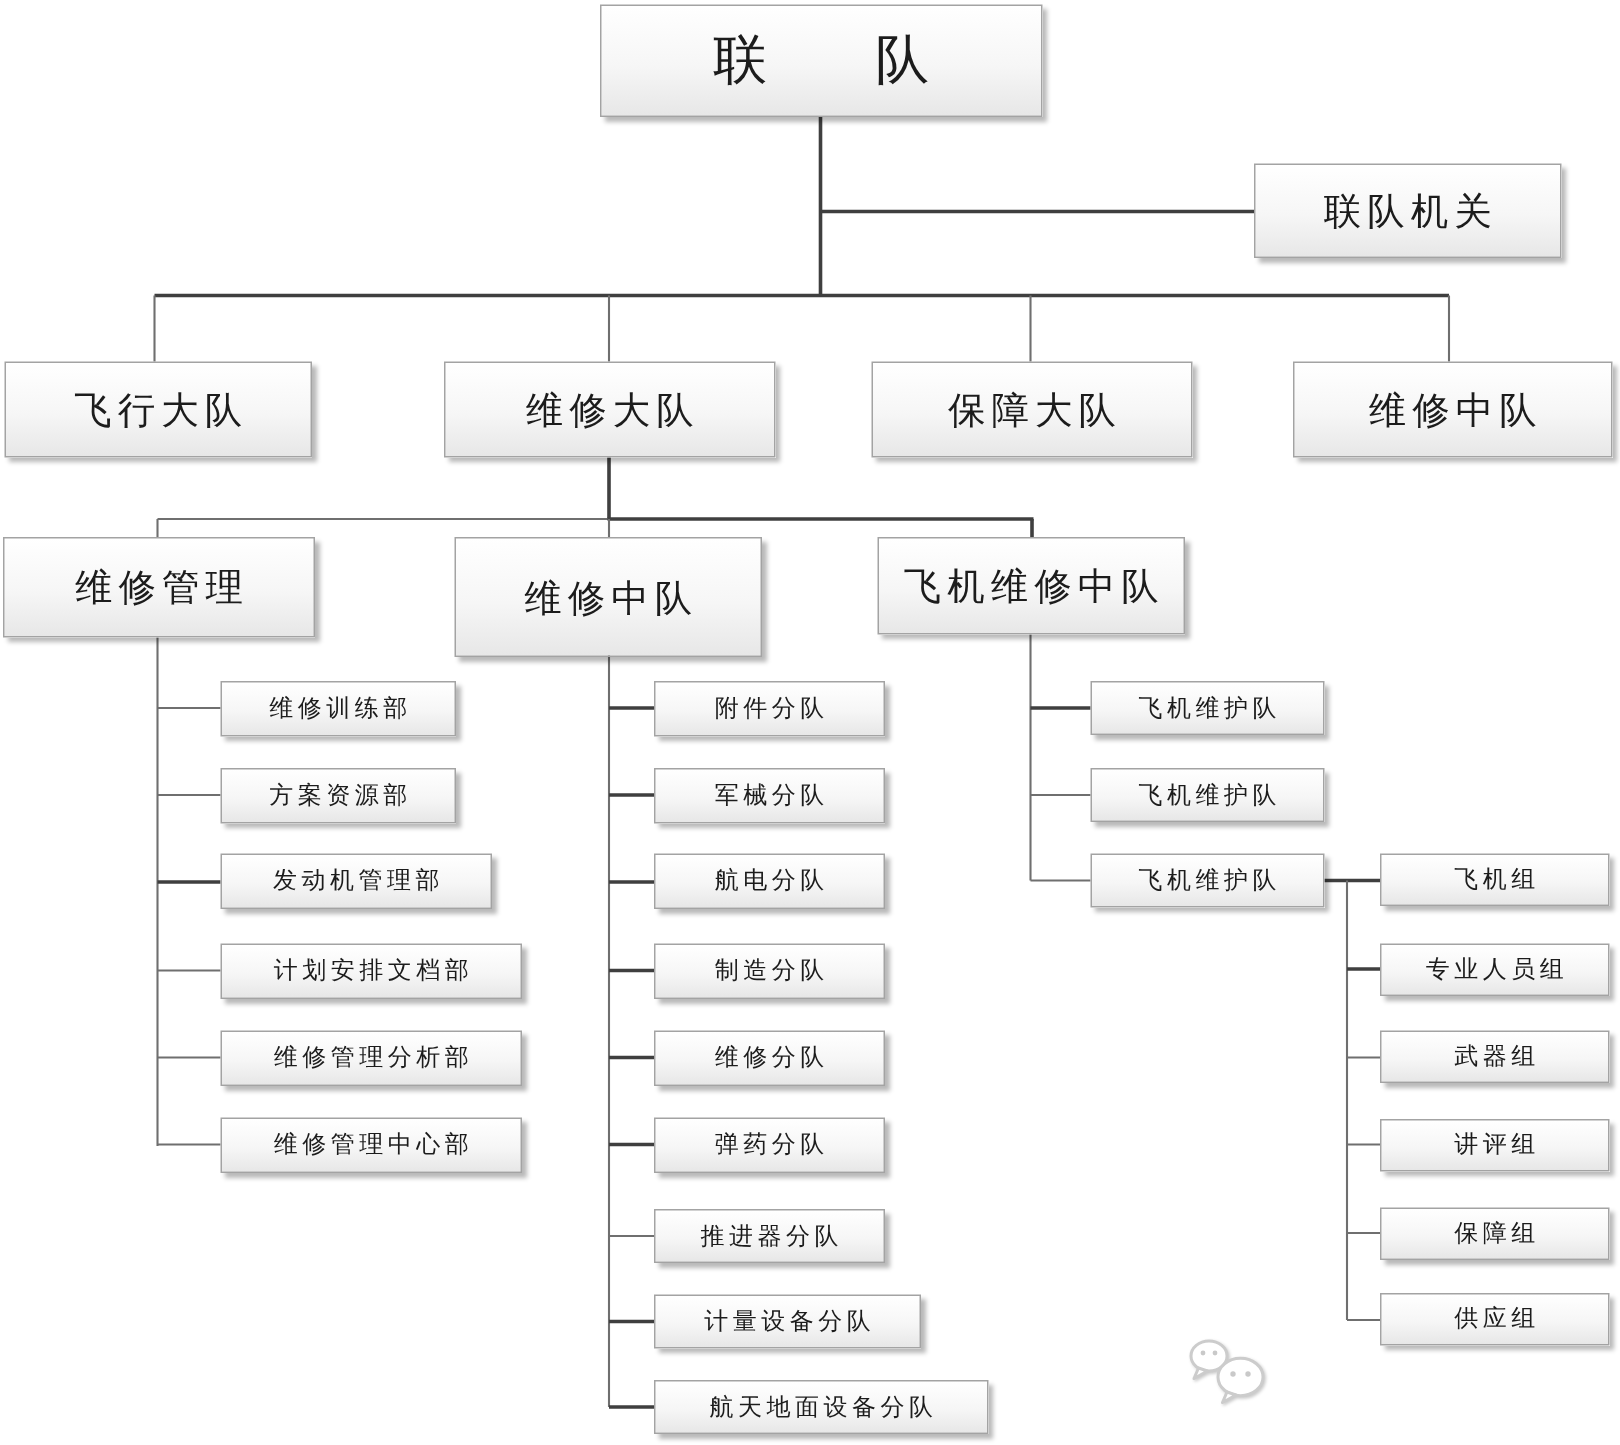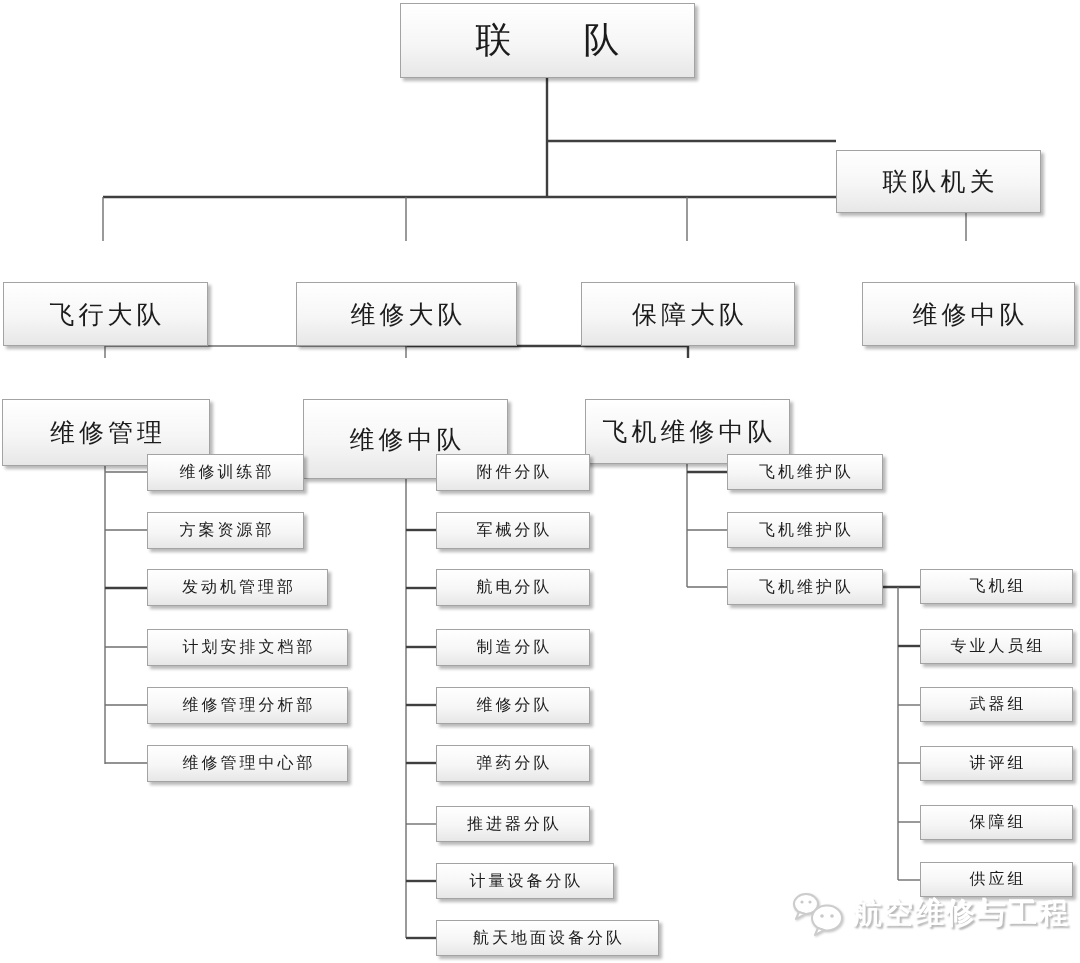--- a/index.html
+++ b/index.html
@@ -16,21 +16,21 @@
     display:flex;align-items:center;justify-content:center;
     box-sizing:border-box;
     background:linear-gradient(180deg,#ffffff 0%,#f6f6f6 55%,#e7e7e7 100%);
     border:1px solid #a3a3a3;
     box-shadow:3px 3px 3px rgba(0,0,0,0.28);
     color:#1c1c1c;
     text-align:center;
     white-space:nowrap;
   }
   .lvl1{font-size:36px;}
-  .lvl2{font-size:25px;letter-spacing:4px;padding-left:4px;margin-top:41px;}
+  .lvl2{font-size:25px;letter-spacing:4px;padding-left:4px;}
   .leaf{font-size:16px;letter-spacing:3px;padding-left:3px;}
   .edge-n{stroke:#6f6f6f;stroke-width:1.4;}
   .edge-b{stroke:#3f3f3f;stroke-width:2.4;}
   .watermark{
     position:absolute;left:791px;top:891px;
     display:flex;align-items:center;
   }
   .wm-text{
     font-size:29px;font-weight:bold;letter-spacing:2px;
     color:#ffffff;
@@ -140,16 +140,15 @@
       <ellipse cx="15" cy="13" rx="12" ry="10" fill="#ffffff" stroke="#cccccc" stroke-width="2"></ellipse>
       <path d="M8 21 L5 28 L14 23 Z" fill="#ffffff" stroke="#cccccc" stroke-width="2" stroke-linejoin="round"></path>
       <circle cx="11" cy="11" r="1.6" fill="#c9c9c9"></circle>
       <circle cx="19" cy="11" r="1.6" fill="#c9c9c9"></circle>
 
       <ellipse cx="36" cy="27" rx="15" ry="12.5" fill="#ffffff" stroke="#cccccc" stroke-width="2"></ellipse>
       <path d="M27 37 L24 44 L33 39 Z" fill="#ffffff" stroke="#cccccc" stroke-width="2" stroke-linejoin="round"></path>
       <circle cx="31" cy="25" r="1.8" fill="#c9c9c9"></circle>
       <circle cx="41" cy="25" r="1.8" fill="#c9c9c9"></circle>
     </svg>
-    <span class="wm-text">航空维修与工程</span>
   </div>
 
 </div>
 
 </body></html>

